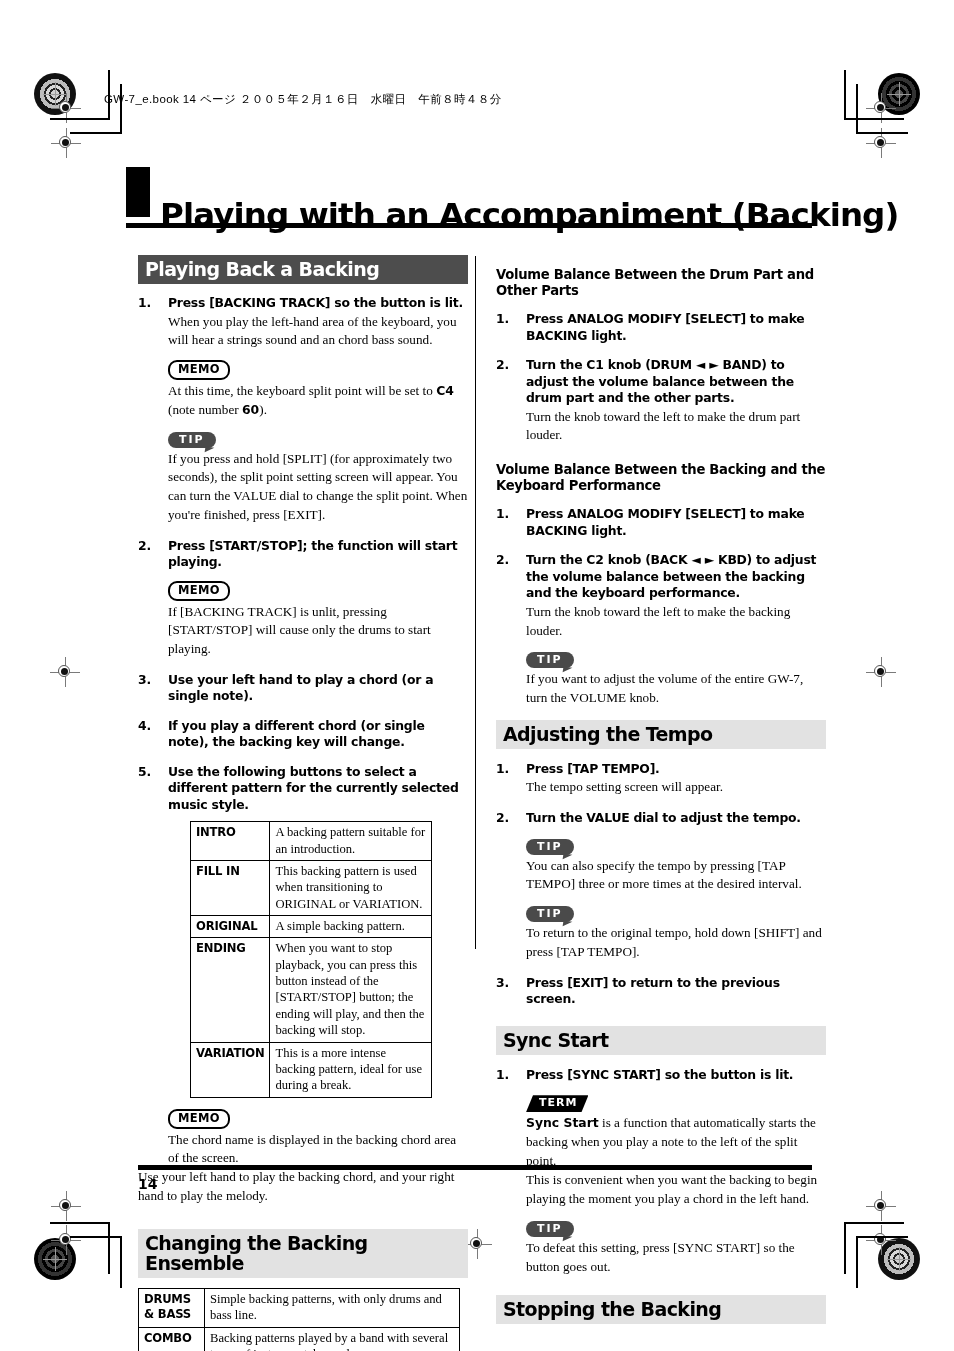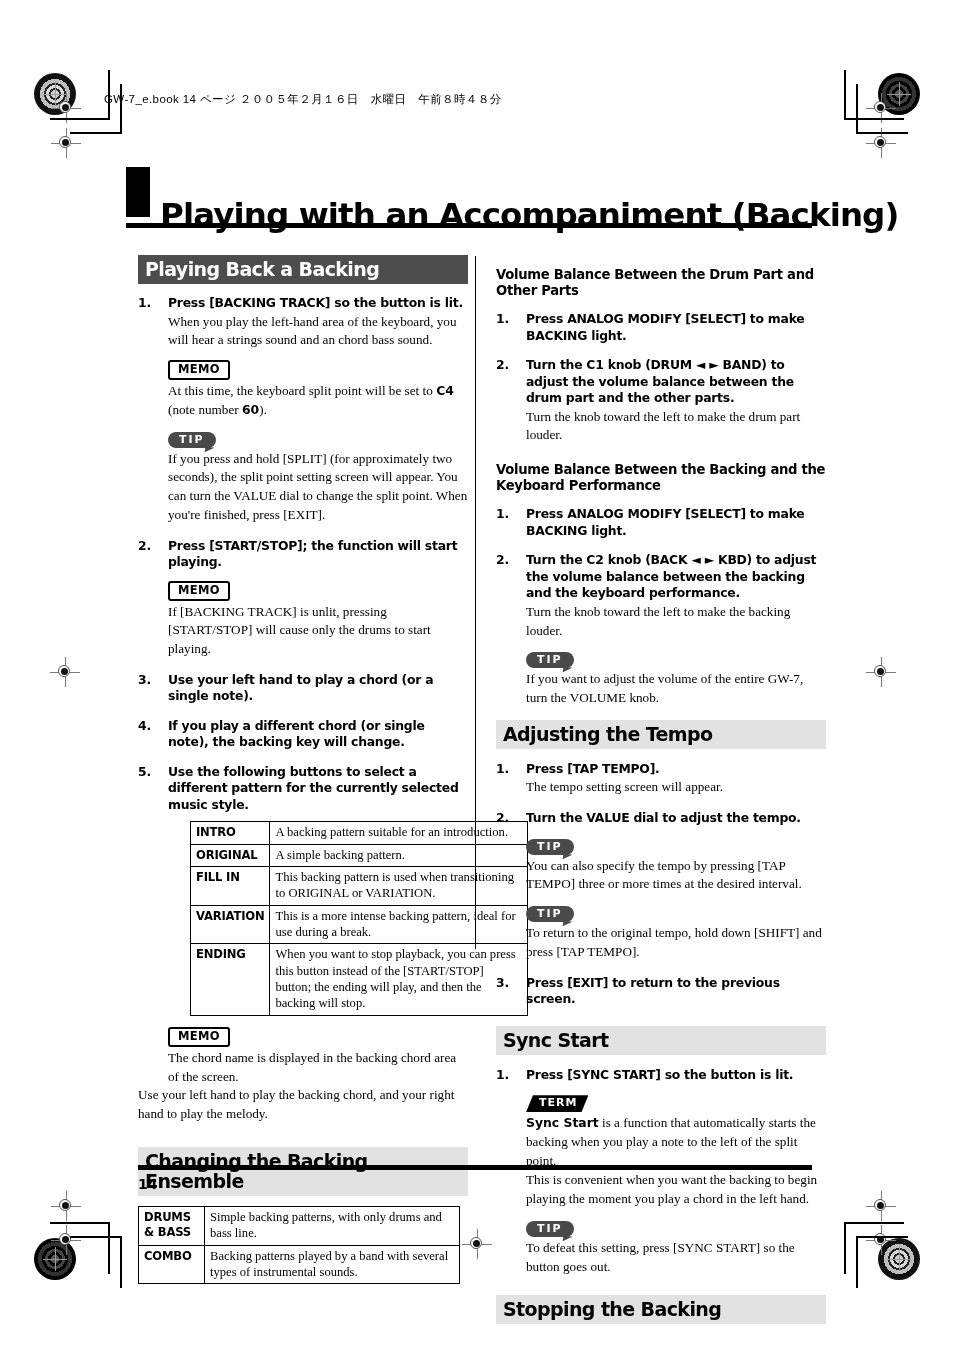--- a/index.html
+++ b/index.html
@@ -54,37 +54,37 @@
   h3.subsec{margin:14px 0 0 0;font-family:"DejaVu Sans",sans-serif;font-weight:bold;font-size:13.2px;line-height:1.22;letter-spacing:-.3px;}
 
   ol.steps{margin:0;padding:0;list-style:none;}
   li.step{position:relative;padding-left:30px;margin-top:11px;}
   li.step .num{position:absolute;left:0;top:0;font-family:"DejaVu Sans",sans-serif;font-weight:bold;font-size:12.4px;}
   .stephead{font-family:"DejaVu Sans",sans-serif;font-weight:bold;font-size:12.4px;line-height:1.33;letter-spacing:-.25px;}
   .body{font-family:"Liberation Serif",serif;font-size:13.2px;line-height:1.42;margin-top:1px;}
   .plain{font-family:"Liberation Serif",serif;font-size:13.2px;line-height:1.42;}
 
   
-  .memo{display:inline-block;border:2px solid #000;border-radius:3px;background:#fff;
+  .memo{display:inline-block;border:2px solid #000;border-radius:9px;background:#fff;
     font-family:"DejaVu Sans",sans-serif;font-weight:bold;font-size:11.5px;letter-spacing:.3px;
     padding:0px 8px 1px 8px;line-height:15px;color:#000;}
   .tip{display:inline-block;position:relative;background:#4a4a4a;color:#fff;border-radius:9px;
     font-family:"DejaVu Sans",sans-serif;font-weight:bold;font-size:11px;letter-spacing:2px;
     padding:1px 11px 2px 11px;line-height:13px;}
   .tip::after{content:"";position:absolute;right:2px;bottom:-5px;width:0;height:0;
     border-left:9px solid #4a4a4a;border-bottom:6px solid transparent;transform:rotate(8deg);}
   .term{display:inline-block;background:#000;color:#fff;
     font-family:"DejaVu Sans",sans-serif;font-weight:bold;font-size:11px;letter-spacing:1px;
     padding:1px 11px 2px 13px;line-height:14px;
     clip-path:polygon(7px 0,100% 0,calc(100% - 7px) 100%,0 100%);}
   .badge-row{margin-top:9px;}
   .badge-body{margin-top:2px;}
 
   
-  table.t{border-collapse:collapse;width:338px;margin-top:8px;margin-left:22px;font-family:"Liberation Serif",serif;}
+  table.t{border-collapse:collapse;width:242px;margin-top:8px;margin-left:22px;font-family:"Liberation Serif",serif;}
   table.t.t2{width:322px;margin-left:0px;}
   table.t td{border:1px solid #000;vertical-align:top;padding:2px 5px 3px 5px;font-size:12.6px;line-height:1.30;}
   table.t td.k{font-family:"DejaVu Sans",sans-serif;font-weight:bold;font-size:11.6px;white-space:nowrap;letter-spacing:-.2px;padding-top:3px;}
   table.t col.c1{width:78px;}
   table.t.t2 col.c1{width:66px;}
 
   
   .foot-rule{position:absolute;left:138px;top:1165px;width:674px;height:5px;background:#000;}
   .pagenum{position:absolute;left:138px;top:1176px;font-family:"DejaVu Sans",sans-serif;font-weight:bold;font-size:14px;}
   b.ser{font-family:"DejaVu Sans",sans-serif;font-weight:bold;font-size:12.4px;}
@@ -260,34 +260,34 @@
           <colgroup>
               <col class="c1">
               <col>
             </colgroup>
           <tbody>
             <tr>
               <td class="k">INTRO</td>
               <td>A backing pattern suitable for an introduction.</td>
             </tr>
             <tr>
+              <td class="k">FILL IN</td>
+              <td>This backing pattern is used when transitioning to ORIGINAL or VARIATION.</td>
+            </tr>
+            <tr>
               <td class="k">ORIGINAL</td>
               <td>A simple backing pattern.</td>
             </tr>
             <tr>
-              <td class="k">FILL IN</td>
-              <td>This backing pattern is used when transitioning to ORIGINAL or VARIATION.</td>
+              <td class="k">ENDING</td>
+              <td>When you want to stop playback, you can press this button instead of the [START/STOP] button; the ending will play, and then the backing will stop.</td>
             </tr>
             <tr>
               <td class="k">VARIATION</td>
               <td>This is a more intense backing pattern, ideal for use during a break.</td>
-            </tr>
-            <tr>
-              <td class="k">ENDING</td>
-              <td>When you want to stop playback, you can press this button instead of the [START/STOP] button; the ending will play, and then the backing will stop.</td>
             </tr>
           </tbody>
         </table>
 
         <div class="badge-row" style="margin-top:10px;">
           <span class="memo">MEMO</span>
         </div>
         <div class="body badge-body">The chord name is displayed in the backing chord area of the screen.</div>
       </li>
     </ol>

